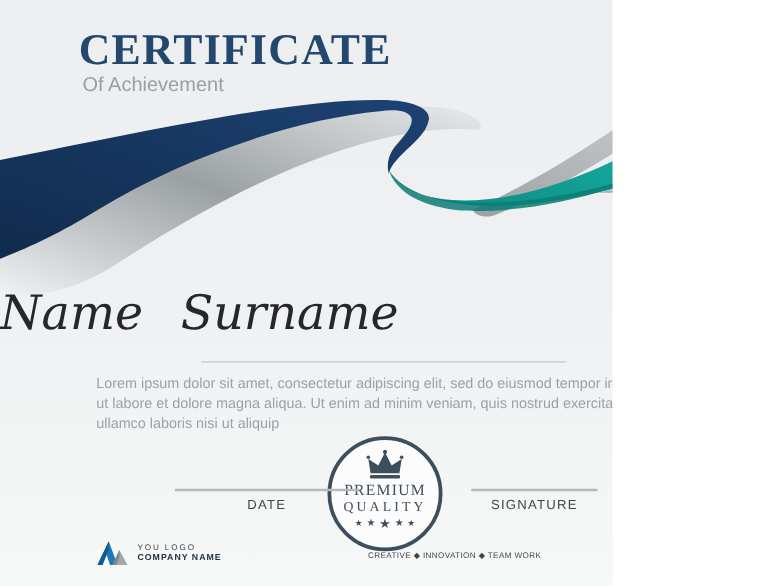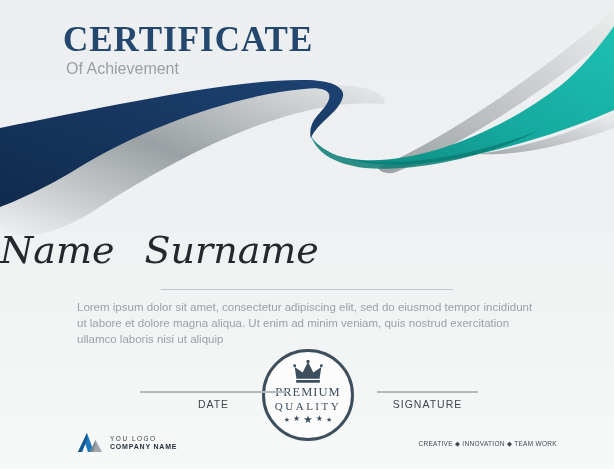--- a/index.html
+++ b/index.html
@@ -1,17 +1,17 @@
 <!DOCTYPE html>
 <html><head>
 <meta charset="utf-8">
 <style>
   html,body { margin:0; padding:0; }
   .page {
-    position:relative; width:614px; height:469px; overflow:hidden;
+    position:relative; width:490px; height:469px; overflow:hidden;
     background:linear-gradient(180deg,#eceef0 0%, #eff1f2 55%, #f7f8f8 100%);
     font-family:"Liberation Sans", sans-serif;
   }
   .ribbons { position:absolute; left:0; top:0; z-index:1; }
   .content { position:absolute; inset:0; z-index:2; }
 
   .title {
     position:absolute; left:63px; top:20px;
     font-family:"Liberation Serif", serif; font-size:35px; font-weight:600;
     letter-spacing:1px; color:#24476d;

